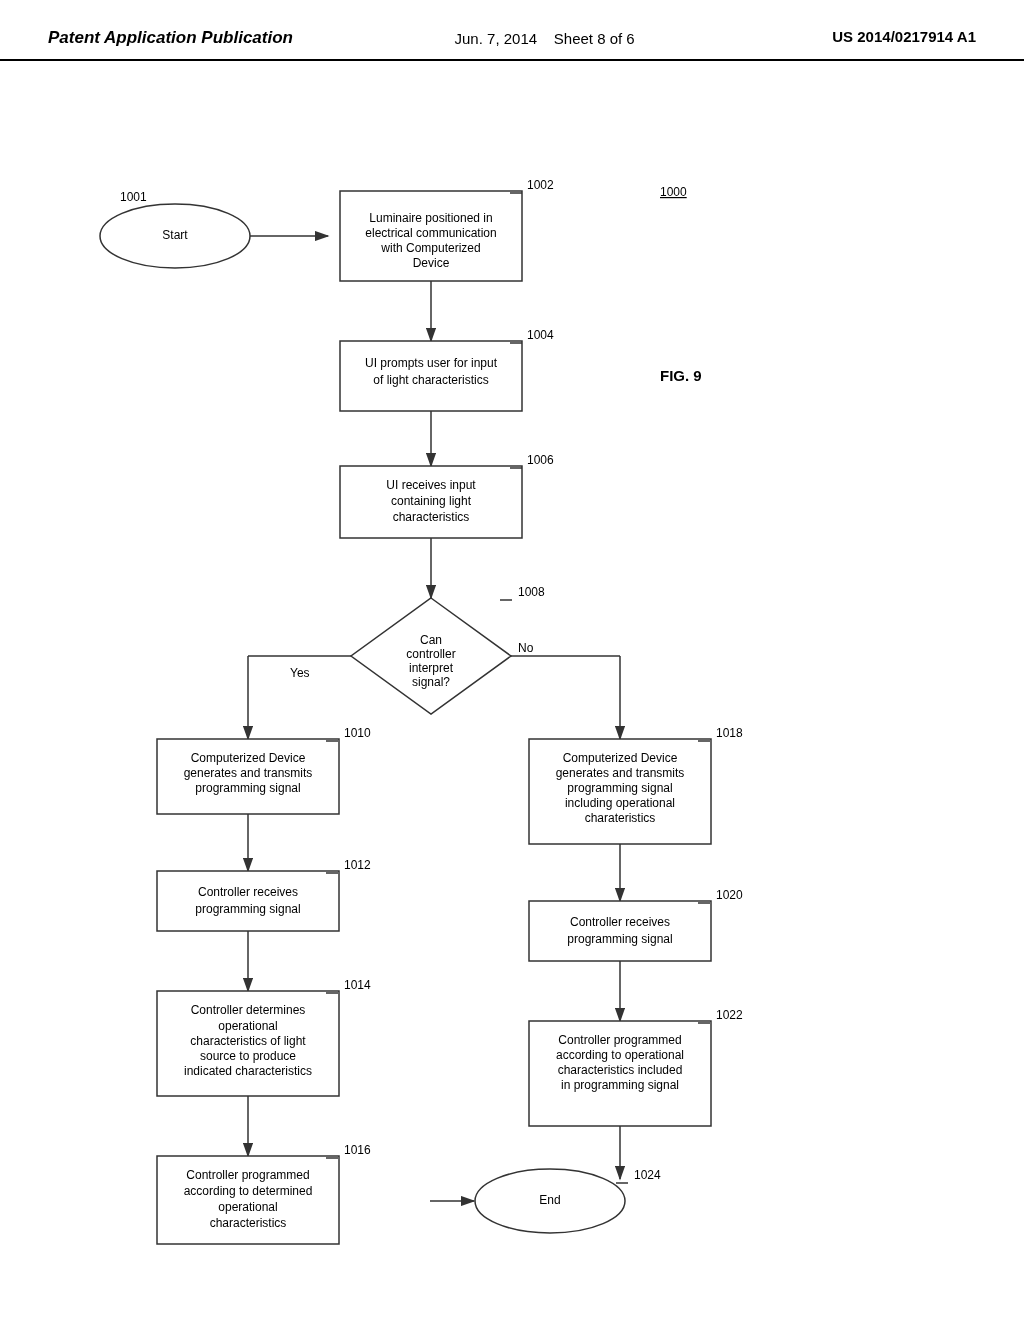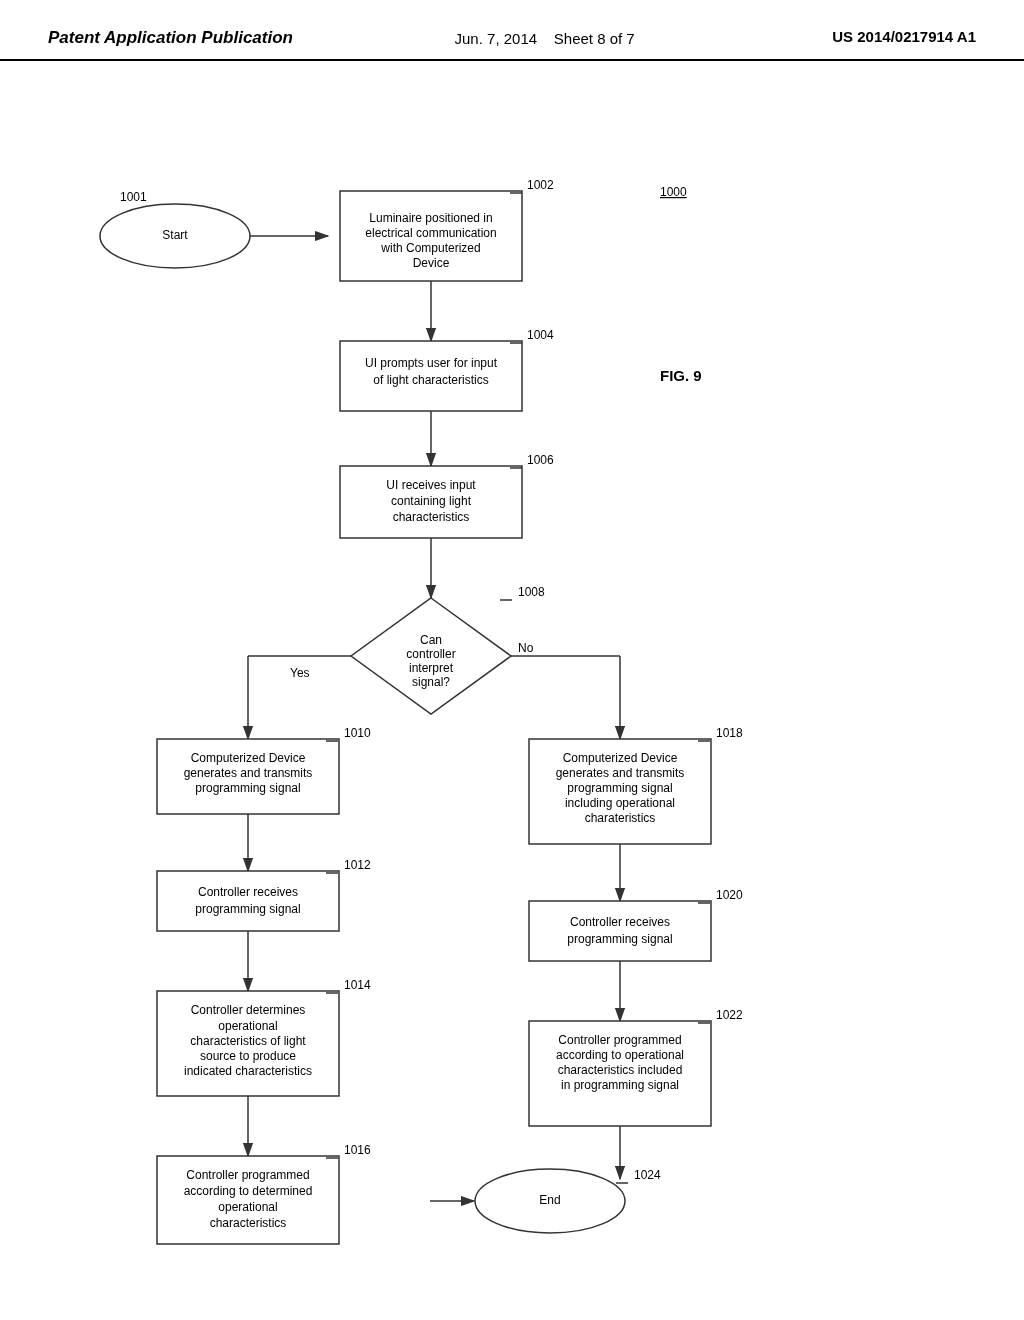--- a/index.html
+++ b/index.html
@@ -117,21 +117,21 @@
       stroke-width: 1.5;
     }
   </style>
 </head>
 <body>
 
 <div class="page-header">
   <div class="header-left">Patent Application Publication</div>
   <div class="header-center">
     <span>Jun. 7, 2014</span>&nbsp;&nbsp;&nbsp;
-    <span>Sheet 8 of 7</span>
+    <span>Sheet 8 of 6</span>
   </div>
   <div class="header-right">US 2014/0217914 A1</div>
 </div>
 
 <div class="diagram-container">
   <svg viewBox="0 0 1024 1180" xmlns="http://www.w3.org/2000/svg">
     <defs>
       <marker id="arrowhead" markerWidth="10" markerHeight="7" refX="9" refY="3.5" orient="auto">
         <polygon points="0 0, 10 3.5, 0 7" fill="#333"></polygon>
       </marker>

